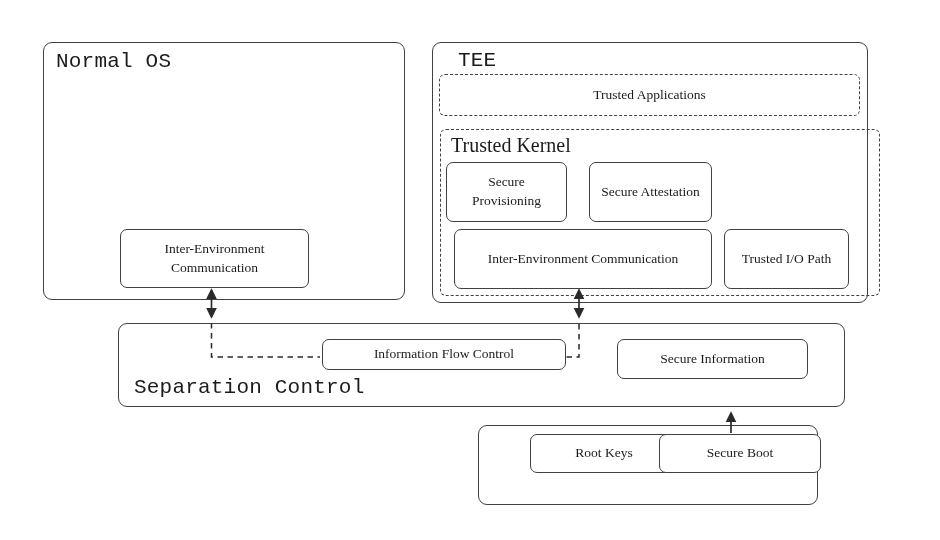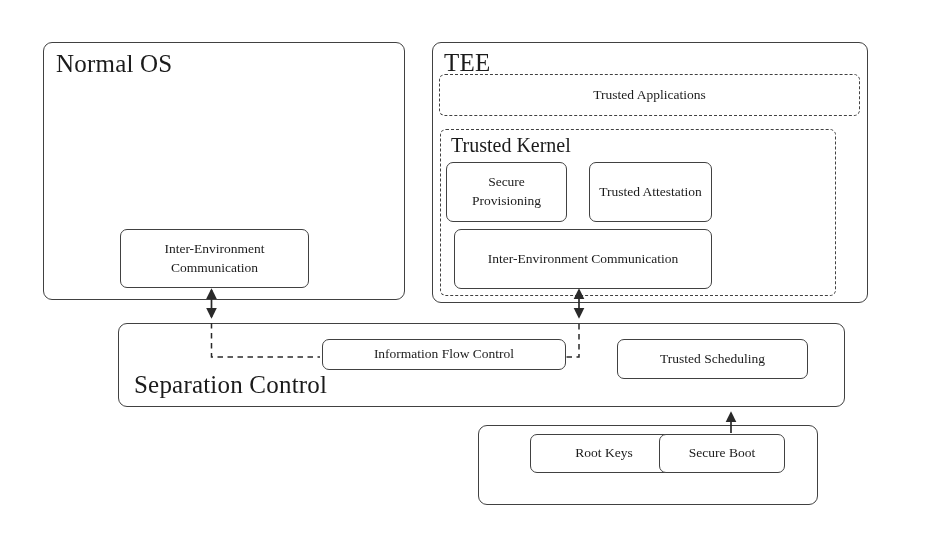--- a/index.html
+++ b/index.html
@@ -32,23 +32,24 @@
     align-items: center;
     justify-content: center;
     text-align: center;
     font-size: 13.5px;
     line-height: 1.4;
     border-radius: 7px;
     padding: 2px 8px;
   }
   .region-title {
     position: absolute;
-    font-size: 25px;
+    font-size: 21px;
     letter-spacing: 0.2px;
     white-space: nowrap;
+    font-family: Liberation Mono, monospace;
   }
   .sub-title {
     position: absolute;
     font-size: 20px;
     white-space: nowrap;
   }
   svg.arrows {
     position: absolute;
     left: 0; top: 0;
     width: 940px; height: 540px;
@@ -59,43 +60,44 @@
 <body>
 
 <div class="stage">
 
   <div class="box" style="left:43px; top:42px; width:362px; height:258px;">
     <span class="region-title" style="left:12px; top:7px;">Normal OS</span>
     <div class="box leaf" style="left:76px; top:186px; width:189px; height:59px;">Inter-Environment Communication</div>
   </div>
 
   <div class="box" style="left:432px; top:42px; width:436px; height:261px;">
-    <span class="region-title" style="left:11px; top:6px;">TEE</span>
+    <span class="region-title" style="left:25px; top:6px;">TEE</span>
 
     <div class="box dashed leaf" style="left:6px; top:31px; width:421px; height:42px;">Trusted Applications</div>
 
-    <div class="box dashed" style="left:7px; top:86px; width:396px; height:167px;">
+    <div class="box dashed" style="left:7px; top:86px; width:440px; height:167px;">
       <span class="sub-title" style="left:10px; top:4px;">Trusted Kernel</span>
 
       <div class="box leaf" style="left:5px; top:32px; width:121px; height:60px;">Secure Provisioning</div>
-      <div class="box leaf" style="left:148px; top:32px; width:123px; height:60px;">Trusted Attestation</div>
+      <div class="box leaf" style="left:148px; top:32px; width:123px; height:60px;">Secure Attestation</div>
 
       <div class="box leaf" style="left:13px; top:99px; width:258px; height:60px;">Inter-Environment Communication</div>
+      <div class="box leaf" style="left:283px; top:99px; width:125px; height:60px;">Trusted I/O Path</div>
     </div>
   </div>
 
   <div class="box" style="left:118px; top:323px; width:727px; height:84px;">
     <span class="region-title" style="left:15px; bottom:7px;">Separation Control</span>
     <div class="box leaf" style="left:203px; top:15px; width:244px; height:31px;">Information Flow Control</div>
-    <div class="box leaf" style="left:498px; top:15px; width:191px; height:40px;">Trusted Scheduling</div>
+    <div class="box leaf" style="left:498px; top:15px; width:191px; height:40px;">Secure Information</div>
   </div>
 
   <div class="box" style="left:478px; top:425px; width:340px; height:80px;">
     <div class="box leaf" style="left:15px; top:8px; width:148px; height:39px;margin-left:36px;">Root Keys</div>
-    <div class="box leaf" style="left:180px; top:8px; width:126px; height:39px;">Secure Boot</div>
+    <div class="box leaf" style="left:180px; top:8px; width:162px; height:39px;">Secure Boot</div>
   </div>
 
   <svg class="arrows" viewBox="0 0 940 540">
     <defs>
       <marker id="ah" viewBox="0 0 10 10" refX="8.5" refY="5" markerWidth="6.5" markerHeight="6.5" orient="auto-start-reverse">
         <path d="M0,0 L10,5 L0,10 z" fill="#2a2a2a"></path>
       </marker>
     </defs>
 
     <line x1="211.5" y1="290" x2="211.5" y2="317" stroke="#2a2a2a" stroke-width="1.7" marker-start="url(#ah)" marker-end="url(#ah)"></line>

